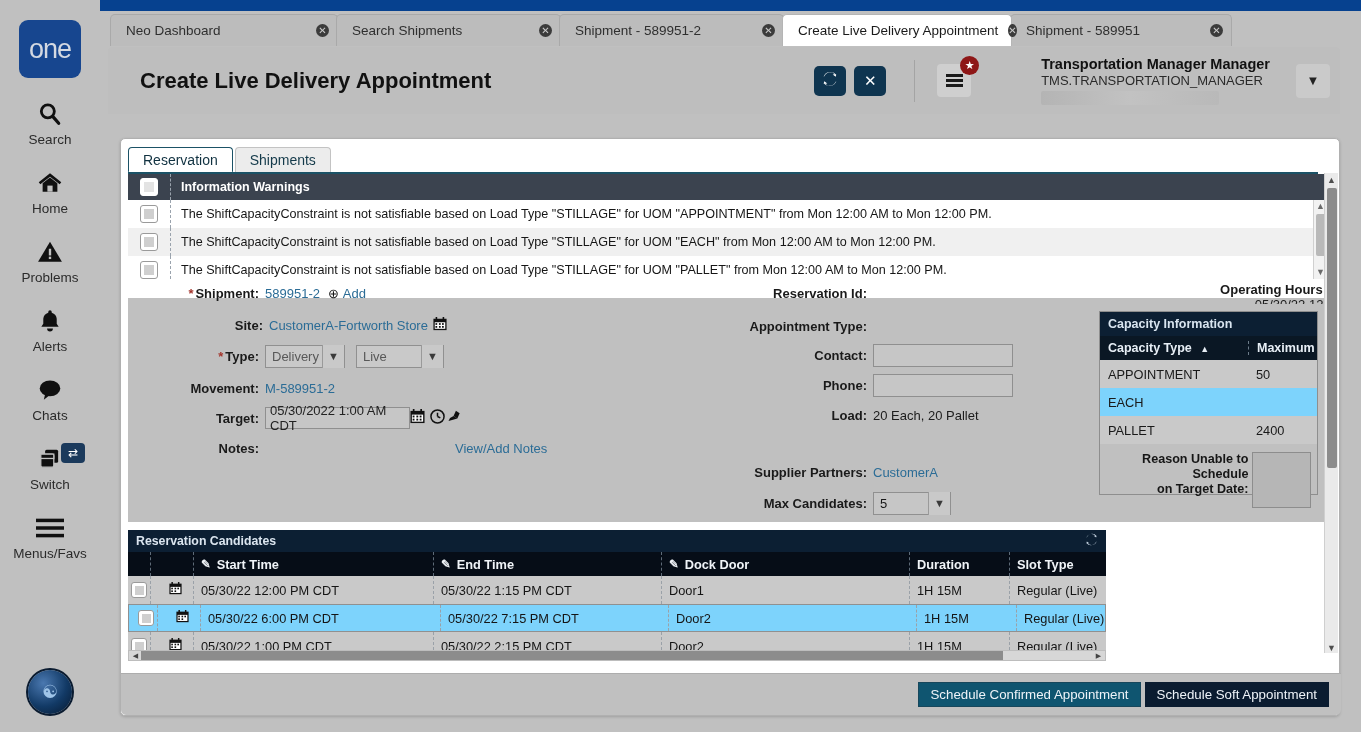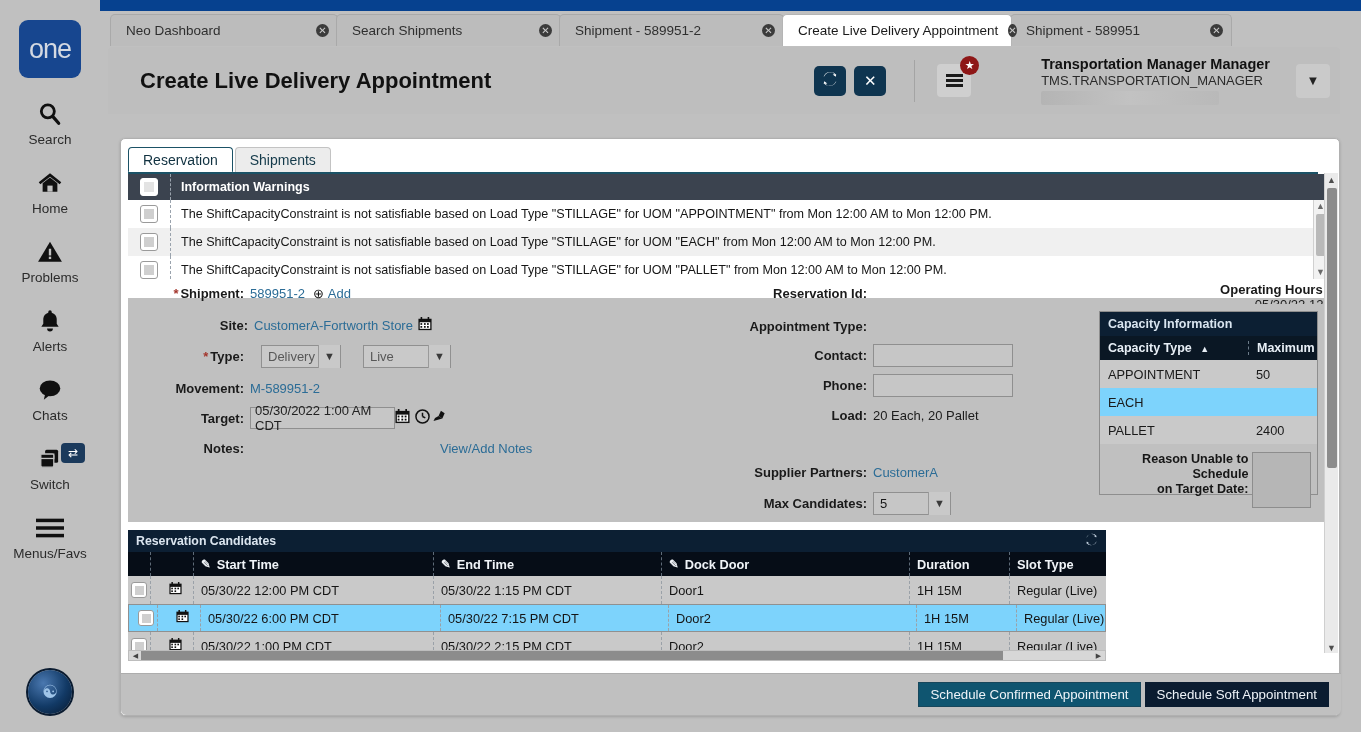--- a/index.html
+++ b/index.html
@@ -443,21 +443,21 @@
           <div class="thumb"></div>
           <div class="arw" style="position:absolute;bottom:0;width:100%;">▼</div>
         </div>
       </div>
     </div>
 
     <div id="formarea">
       <div id="formband"></div>
       <div id="formcontent">
 
-        <div style="position:absolute; left:0; top:0; width:560px;">
+        <div style="position:absolute; left:15px; top:0; width:560px;">
           <div class="formrow" style="height:22px;">
             <div class="lblcell" style="width:122px;">
               <span class="req">*</span><span>Shipment:</span>
             </div>
             <span class="link">589951-2</span>
             <span style="margin-left:8px;display:flex;align-items:center;cursor:pointer;">
               <span style="font-size:13px;color:#111;">⊕</span>
               <span class="link" style="margin-left:4px;">Add</span>
             </span>
           </div>
@@ -474,21 +474,21 @@
                   <rect x="10.3" y="7" width="2" height="2" fill="#111"></rect>
                   <rect x="2.8" y="10.3" width="2" height="2" fill="#111"></rect>
                   <rect x="6.8" y="10.3" width="2" height="2" fill="#111"></rect>
                   <rect x="10.3" y="10.3" width="2" height="2" fill="#111"></rect>
                   <rect x="3" y="0" width="1.8" height="3" fill="#111"></rect>
                   <rect x="11" y="0" width="1.8" height="3" fill="#111"></rect>
                 </svg>
             </span>
           </div>
 
-          <div class="formrow" style="margin-top:6px; height:26px;gap:11px;">
+          <div class="formrow" style="margin-top:6px; height:26px;">
             <div class="lblcell" style="width:122px;">
               <span class="req">*</span><span>Type:</span>
             </div>
             <div class="sel" style="width:80px;">
               <span>Delivery</span>
               <span class="arw">▼</span>
             </div>
             <div class="sel" style="width:88px; margin-left:11px;">
               <span>Live</span>
               <span class="arw">▼</span>

